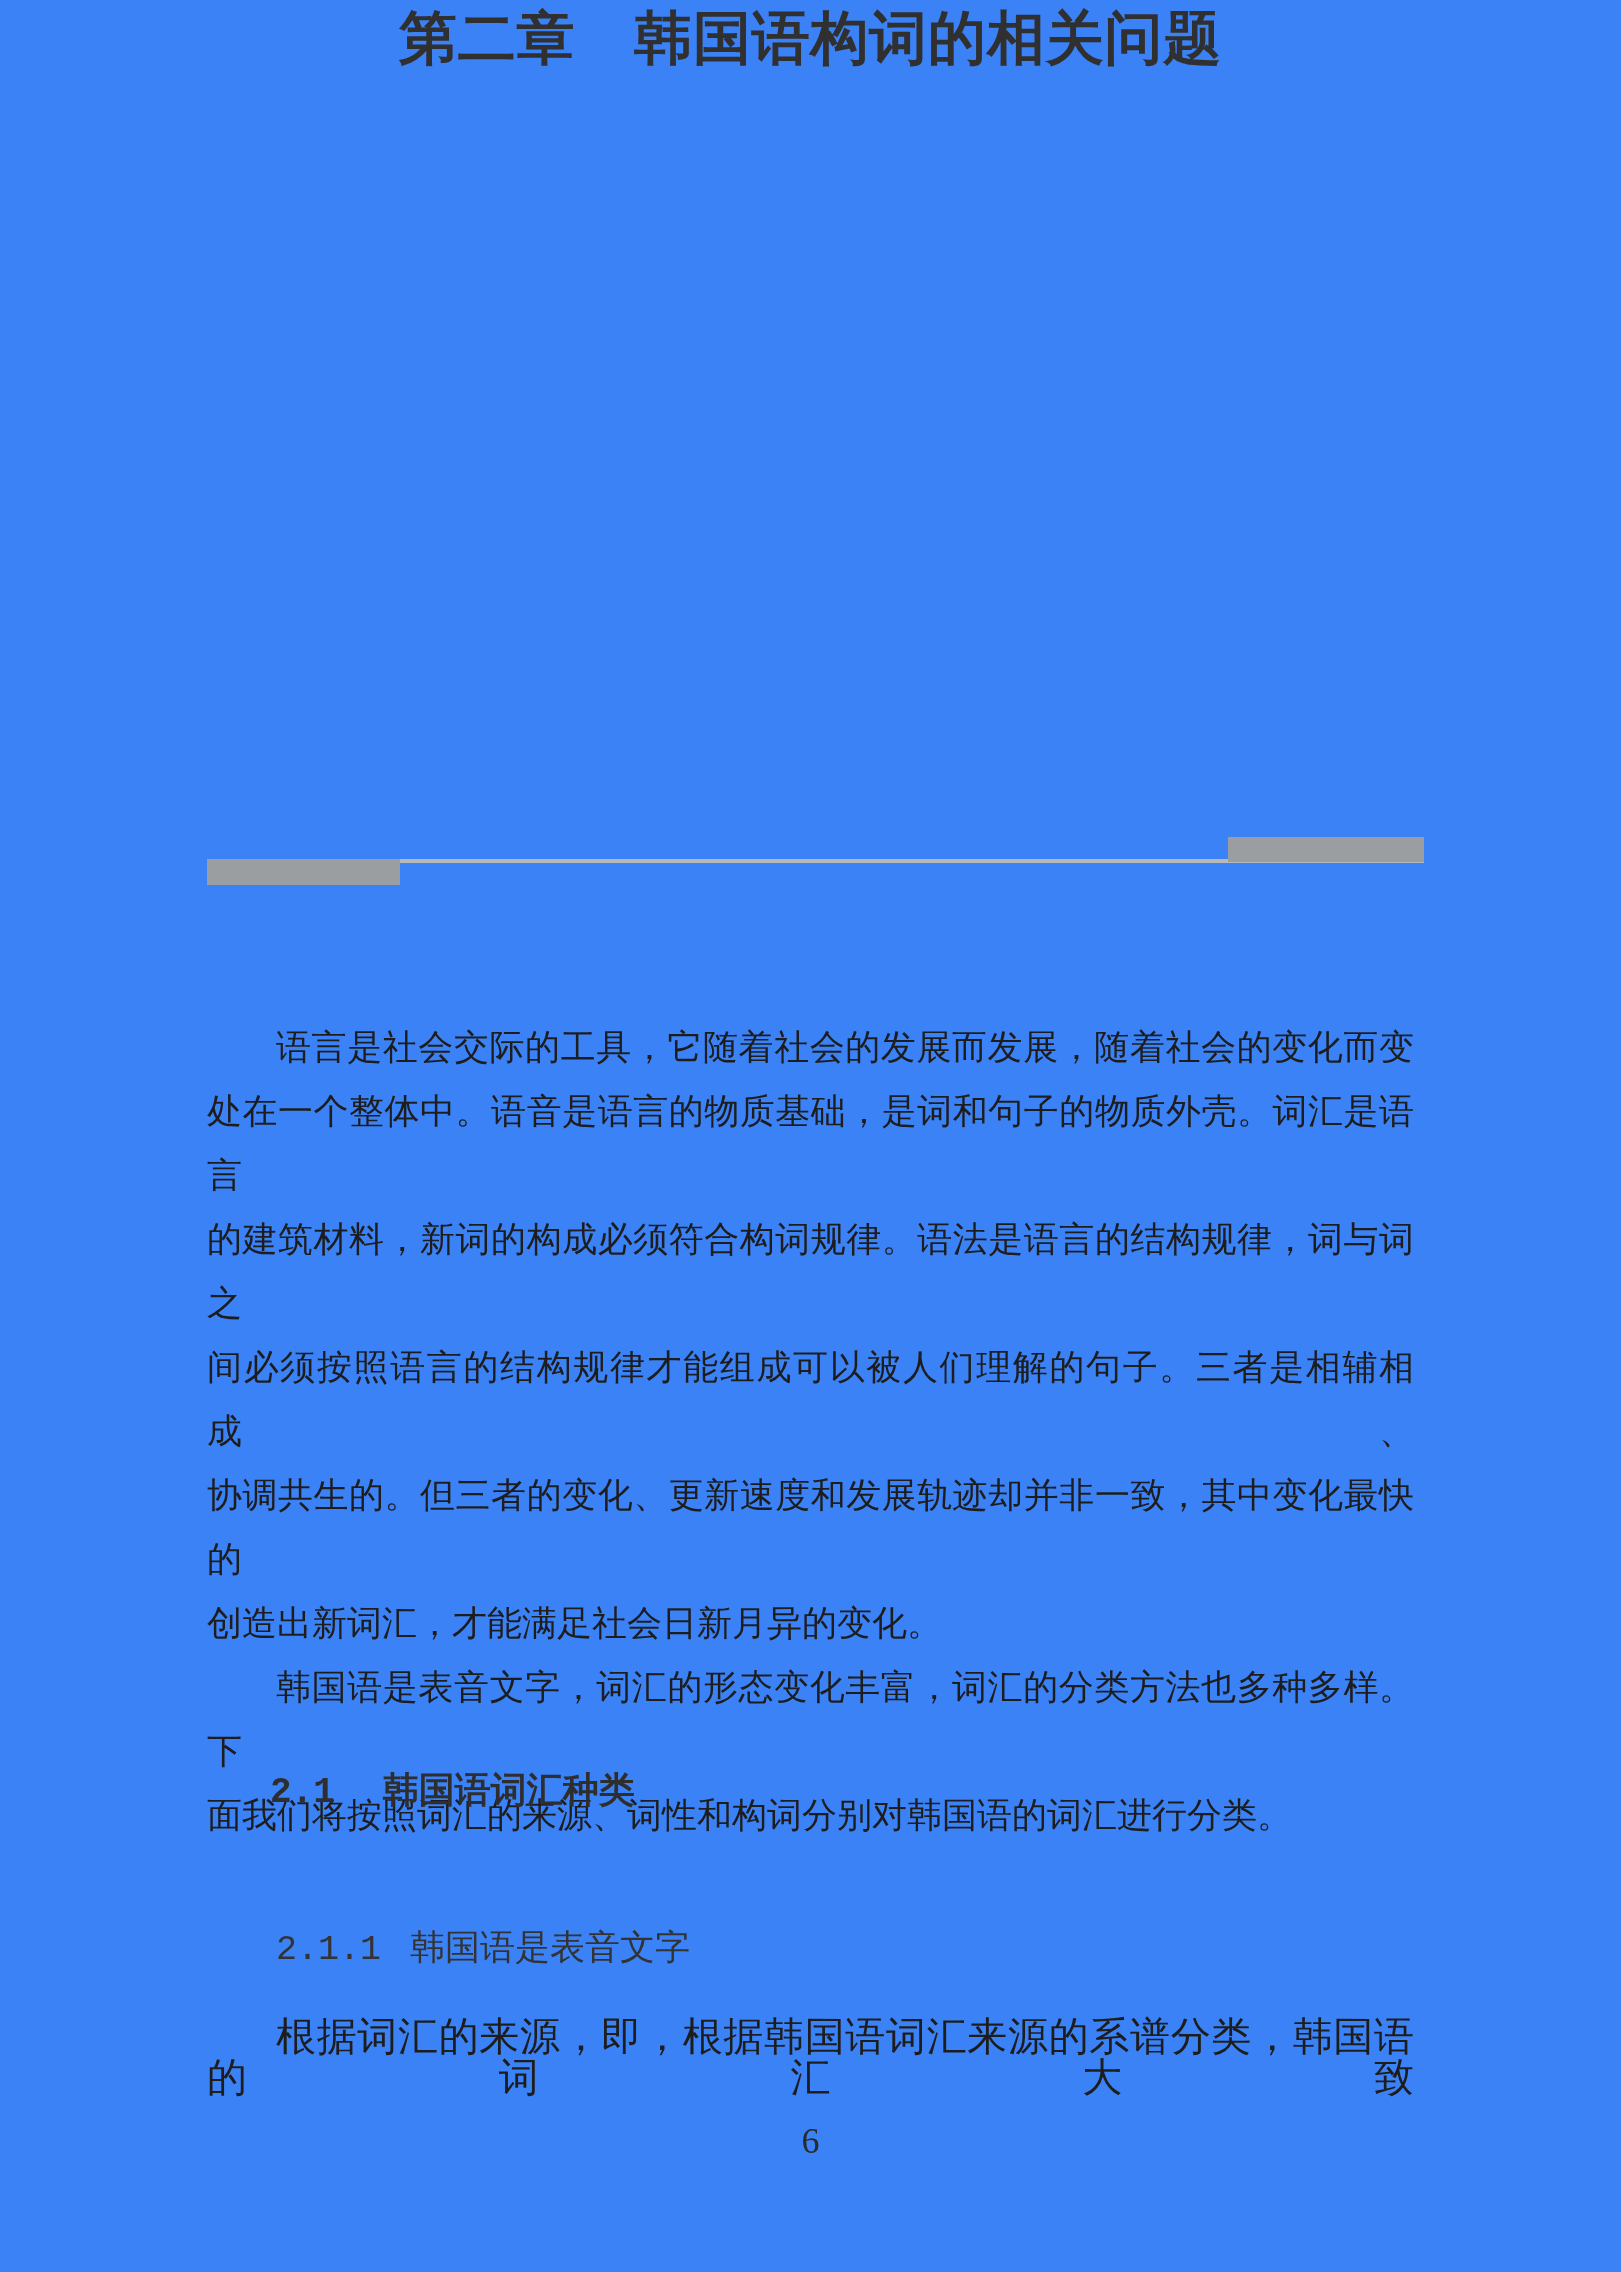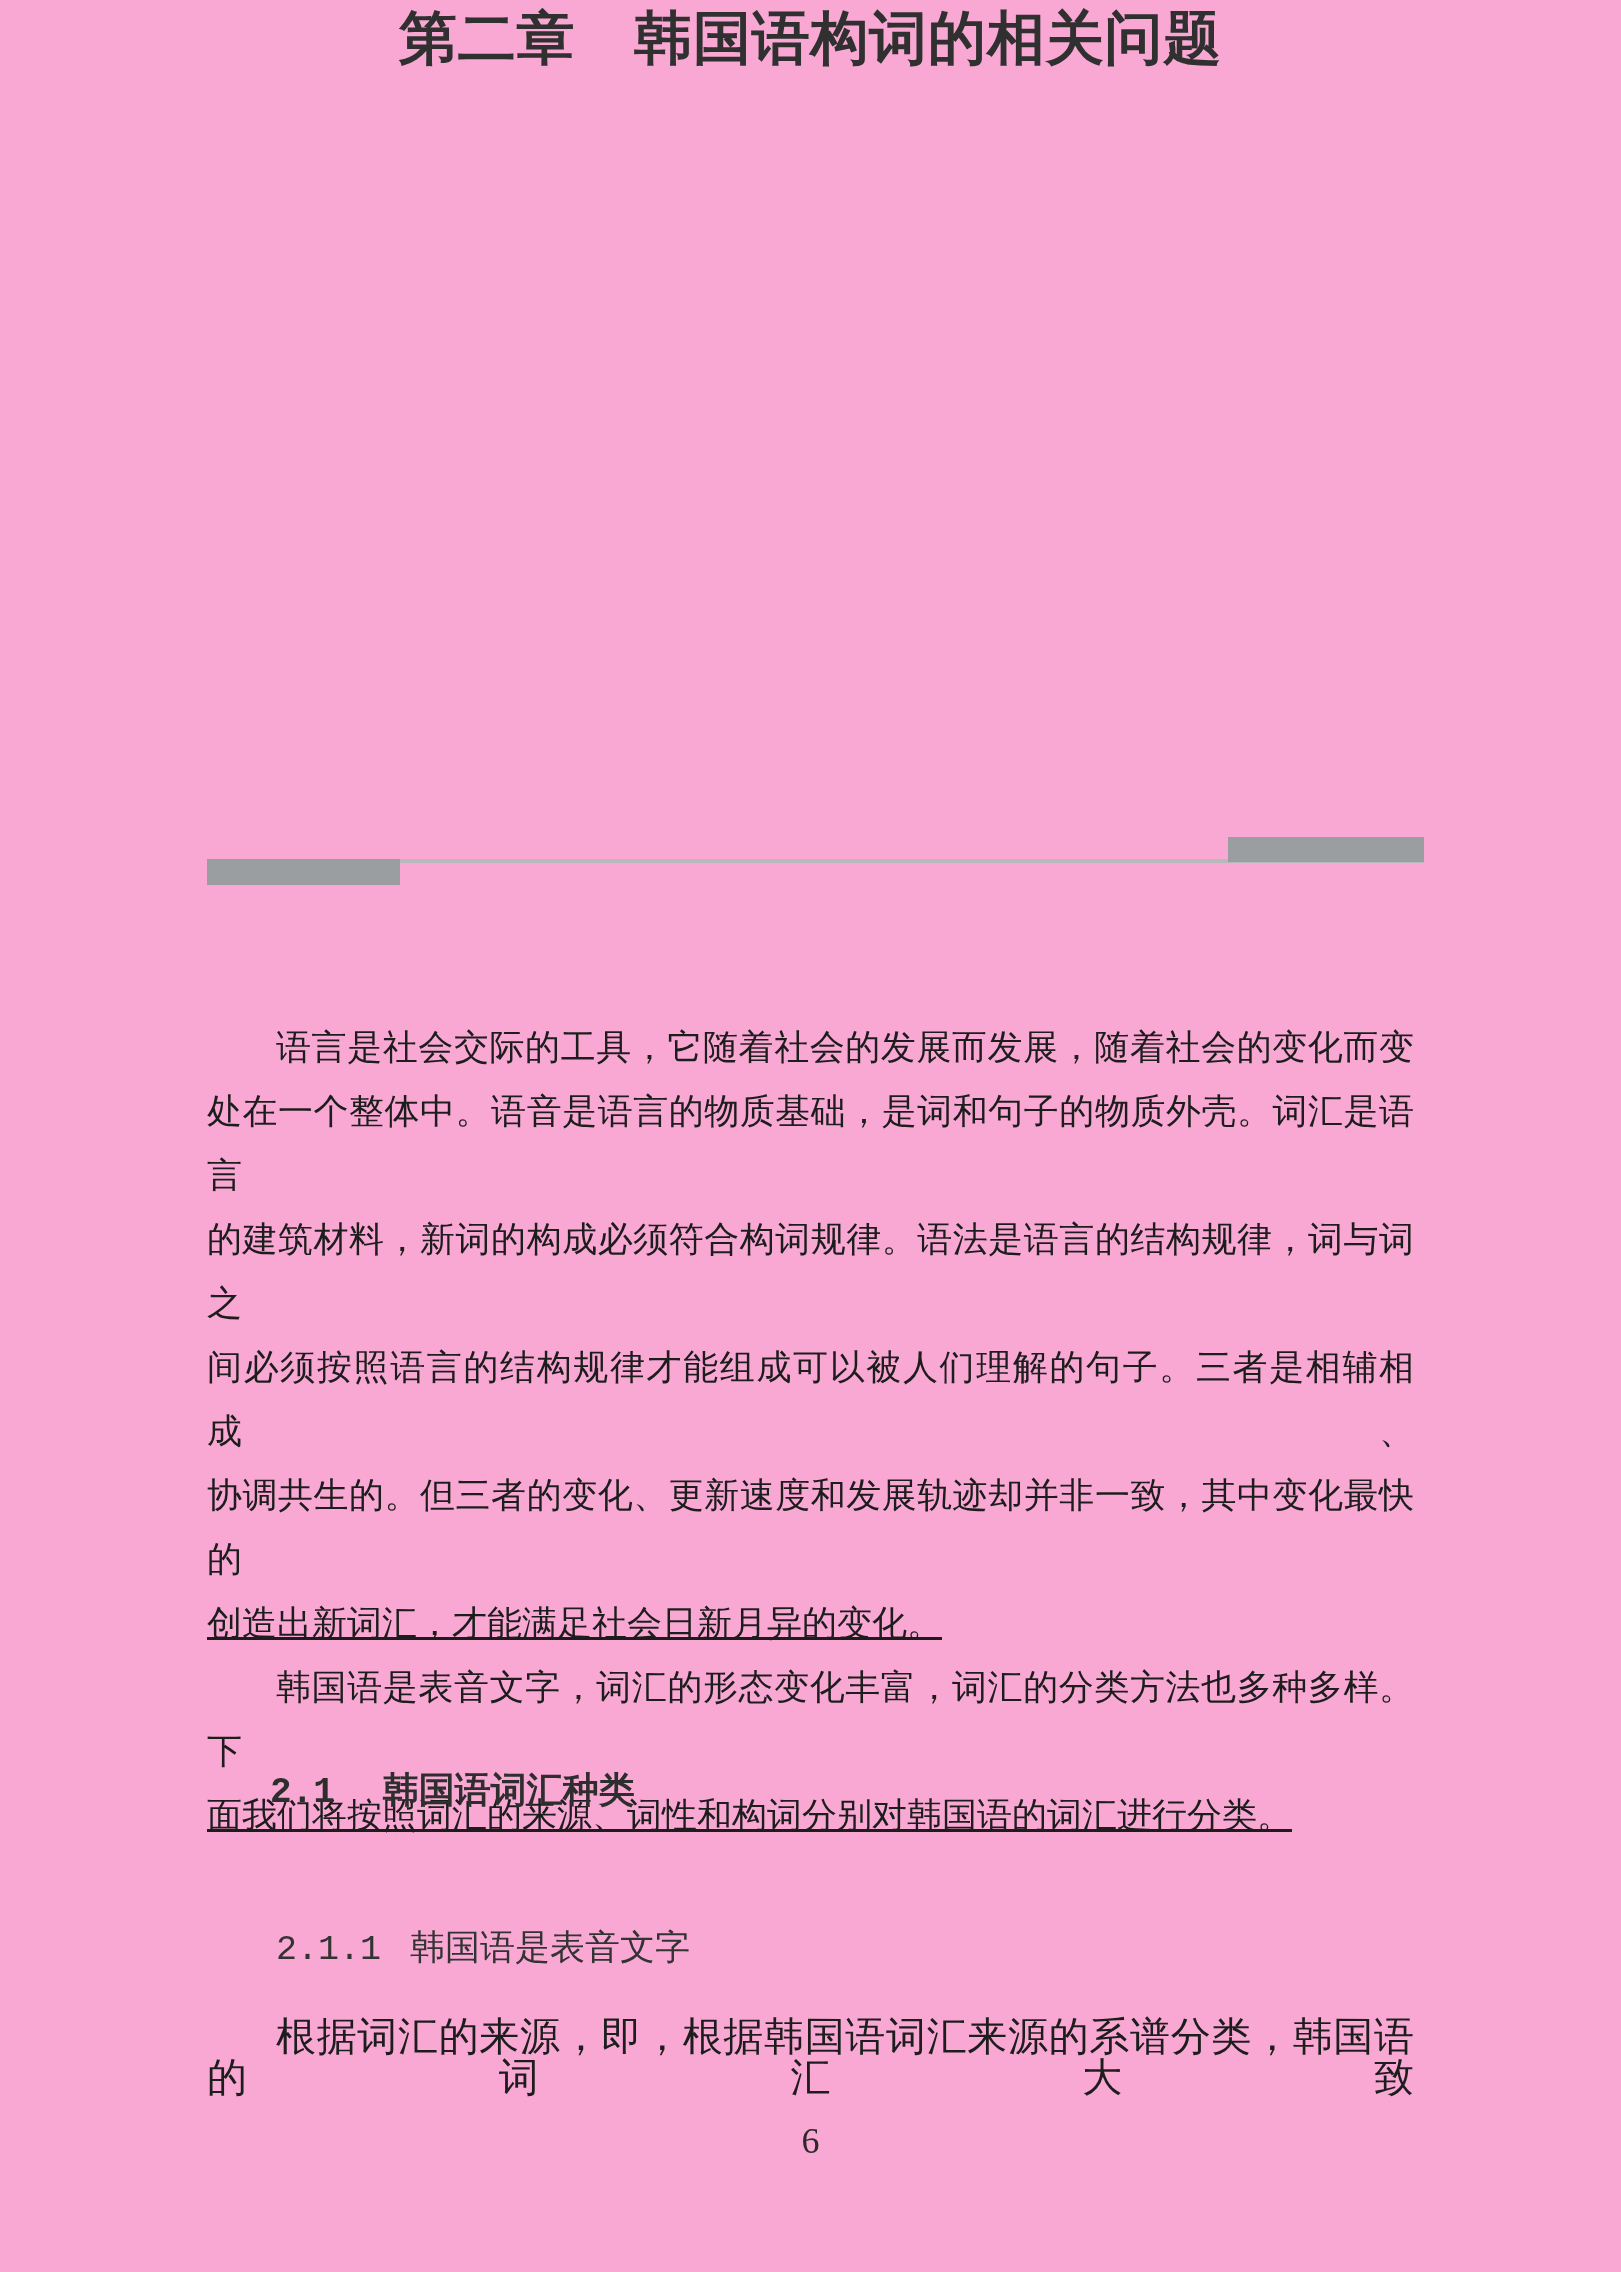--- a/index.html
+++ b/index.html
@@ -3,21 +3,21 @@
 <meta charset="utf-8">
 <style>
   html, body { margin: 0; padding: 0; }
   body {
     width: 1621px; height: 2273px;
     background: #ffffff;
     position: relative;
     font-family: "Liberation Serif", "DejaVu Serif", serif;
     color: #1d1d1d;
   }
-  .page { position: absolute; inset: 0; background: #f9a8d4; }
+  .page { position: absolute; inset: 0; background: #3b82f6; }
 
   
   .chapter-title {
     position: absolute;
     left: 0; top: 978; width: 1621px;
     text-align: center;
     font-size: 58px;
     font-weight: bold;
     letter-spacing: 0.8px;
     color: #303030;
@@ -48,21 +48,21 @@
   .body-block {
     position: absolute;
     left: 207px; top: 1016px;
     width: 1207px;
     font-size: 35px;
     line-height: 64px;
     color: #1d1d1d;
   }
   .bl { width: 100%; text-align: justify; }
   .bl.fill { text-align-last: justify; }
-  .bl.plain { text-align: center; text-align-last: left; text-decoration: underline; }
+  .bl.plain { text-align: center; text-align-last: left; }
   .bl.indent { text-indent: 69px; }
 
   
   .sec-h1 {
     position: absolute;
     left: 270px; top: 1766px;
     font-family: "Liberation Sans", "DejaVu Sans", sans-serif;
     font-weight: bold;
     font-size: 36px;
     color: #2e2e2e;

